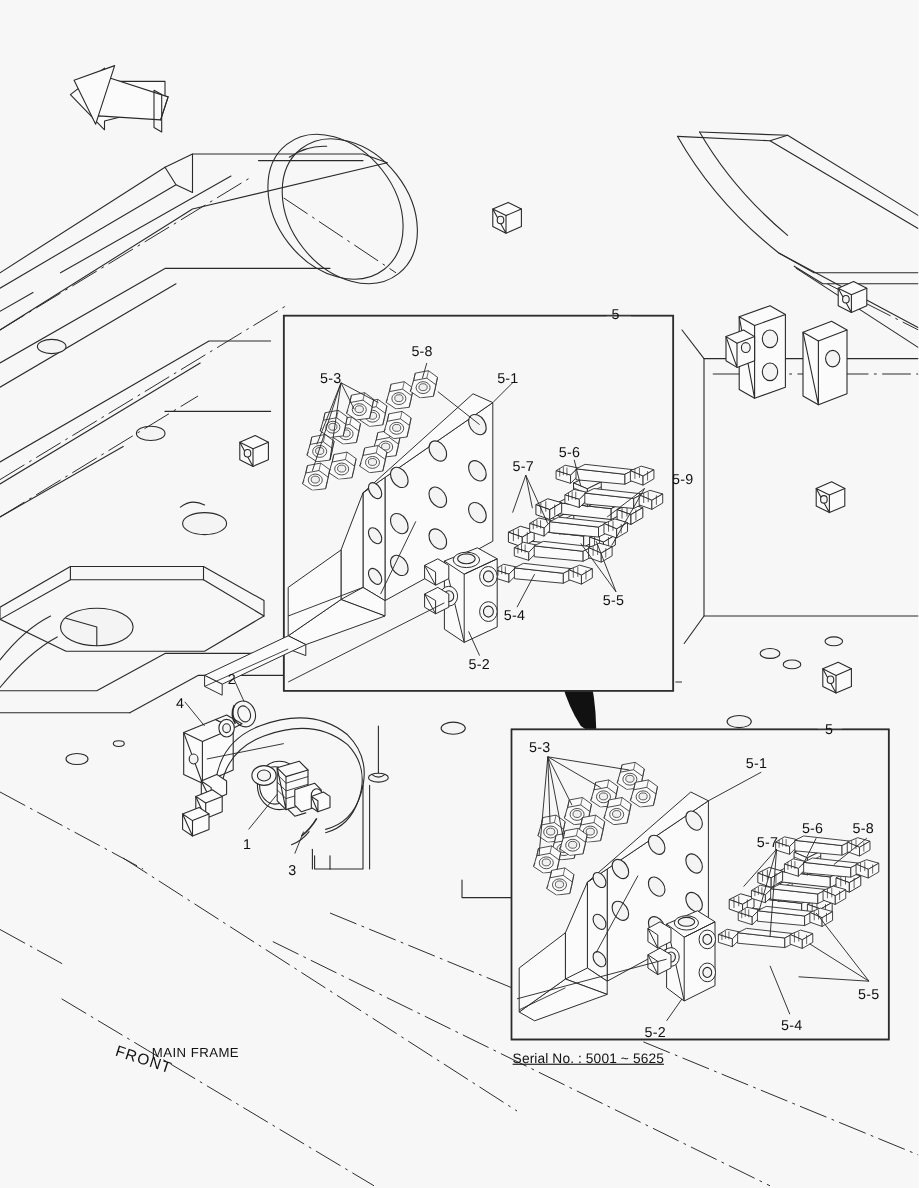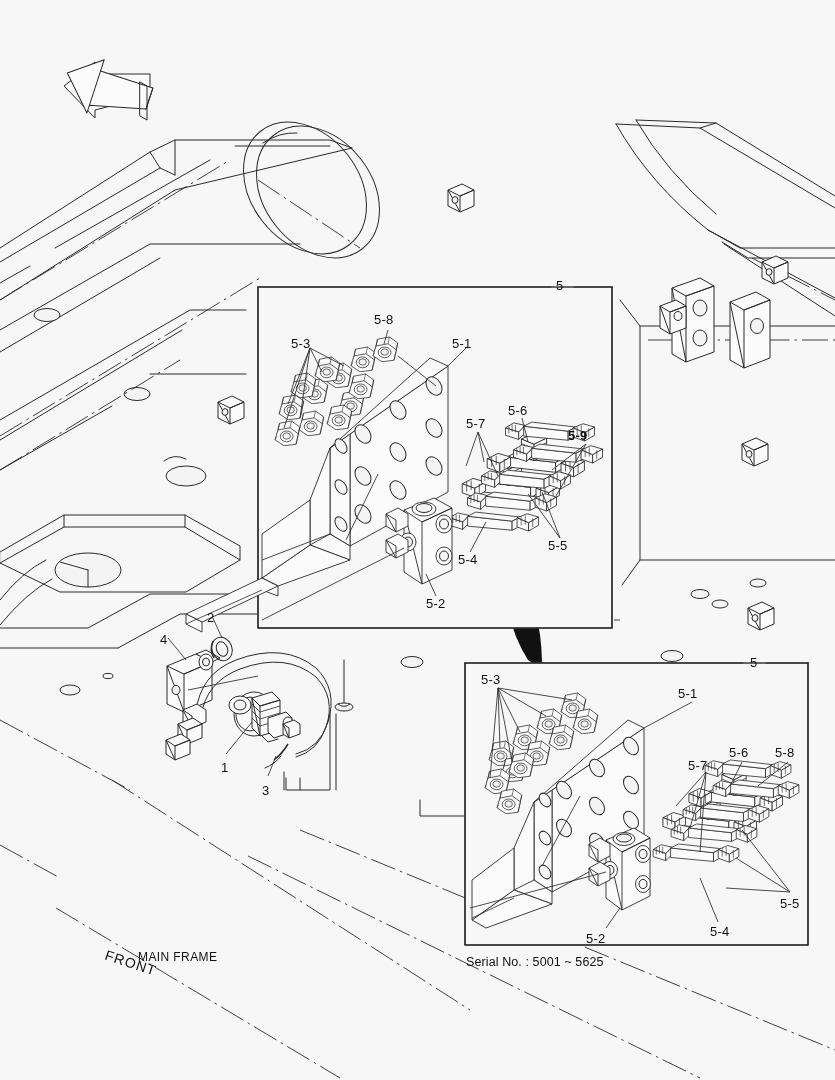--- a/index.html
+++ b/index.html
@@ -490,34 +490,34 @@
     <polygon class="wh" points="64,86 95,118 95,110 150,96 150,74 95,74 95,62 Z" transform="rotate(18 107 90)"></polygon>
     <path class="ln" transform="rotate(18 107 90)" d="M150,74 L150,96 M95,74 L95,110"></path>
     <path class="ln" d="M140,82 L147,86 L147,120 L140,116 Z"></path>
   </g>
 </svg>
 
 <div class="lbl framelbl" style="left:108px;top:947px;transform:rotate(18deg);transform-origin:left top;font-size:14px;letter-spacing:1px;">FRONT</div>
 
 <div class="lbl framelbl" style="left:138px;top:950px;">MAIN FRAME</div>
 
-<div class="lbl serial" style="left:466px;top:955px;">Serial No. : 5001 ~ 5625</div>
+<div class="lbl serial" style="left:466px;top:955px;text-decoration:underline;">Serial No. : 5001 ~ 5625</div>
 
 <div class="lbl callnum" style="left:160px;top:632px;">4</div>
 <div class="lbl callnum" style="left:207px;top:610px;">2</div>
 <div class="lbl callnum" style="left:221px;top:760px;">1</div>
 <div class="lbl callnum" style="left:262px;top:783px;">3</div>
 
 <div class="lbl boxnum" style="left:556px;top:278px;">5</div>
 <div class="lbl callnum" style="left:374px;top:312px;">5-8</div>
 <div class="lbl callnum" style="left:291px;top:336px;">5-3</div>
 <div class="lbl callnum" style="left:452px;top:336px;">5-1</div>
 <div class="lbl callnum" style="left:466px;top:416px;">5-7</div>
 <div class="lbl callnum" style="left:508px;top:403px;">5-6</div>
-<div class="lbl callnum" style="left:568px;top:428px;font-weight:bold;">5-9</div>
+<div class="lbl callnum" style="left:611px;top:428px;">5-9</div>
 <div class="lbl callnum" style="left:548px;top:538px;">5-5</div>
 <div class="lbl callnum" style="left:458px;top:552px;">5-4</div>
 <div class="lbl callnum" style="left:426px;top:596px;">5-2</div>
 
 <div class="lbl boxnum" style="left:750px;top:655px;">5</div>
 <div class="lbl callnum" style="left:481px;top:672px;">5-3</div>
 <div class="lbl callnum" style="left:678px;top:686px;">5-1</div>
 <div class="lbl callnum" style="left:688px;top:758px;">5-7</div>
 <div class="lbl callnum" style="left:729px;top:745px;">5-6</div>
 <div class="lbl callnum" style="left:775px;top:745px;">5-8</div>

